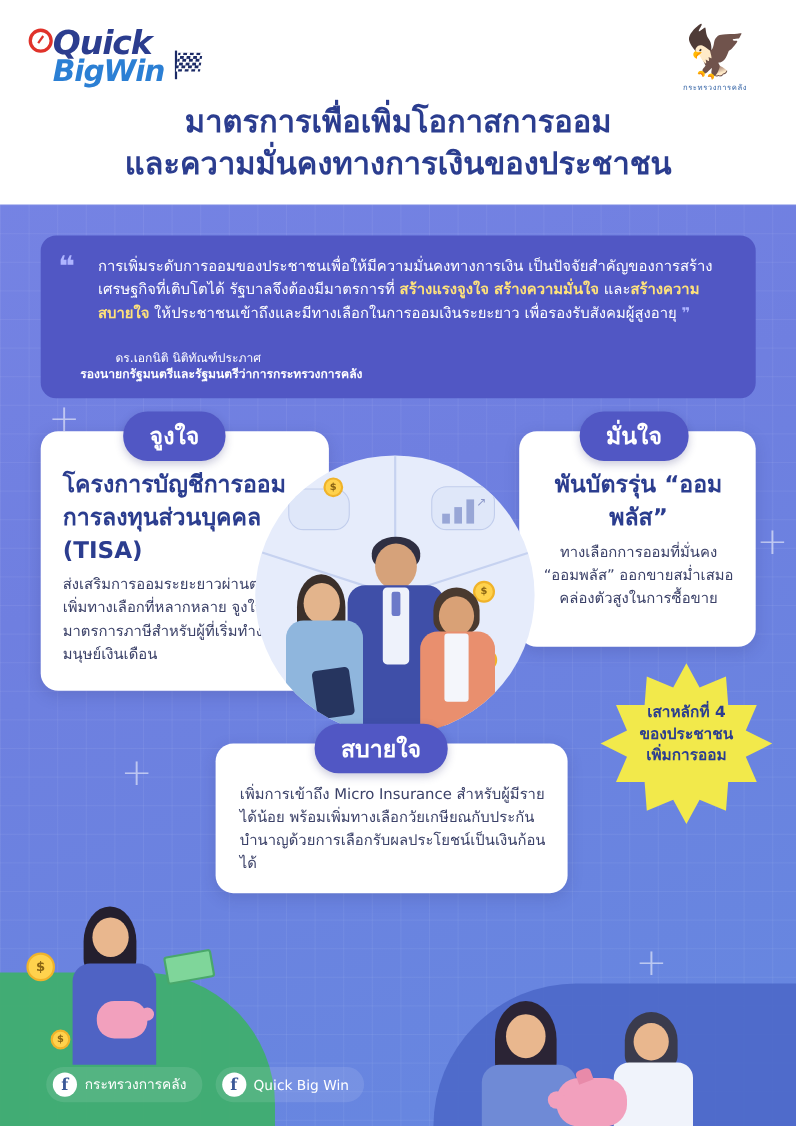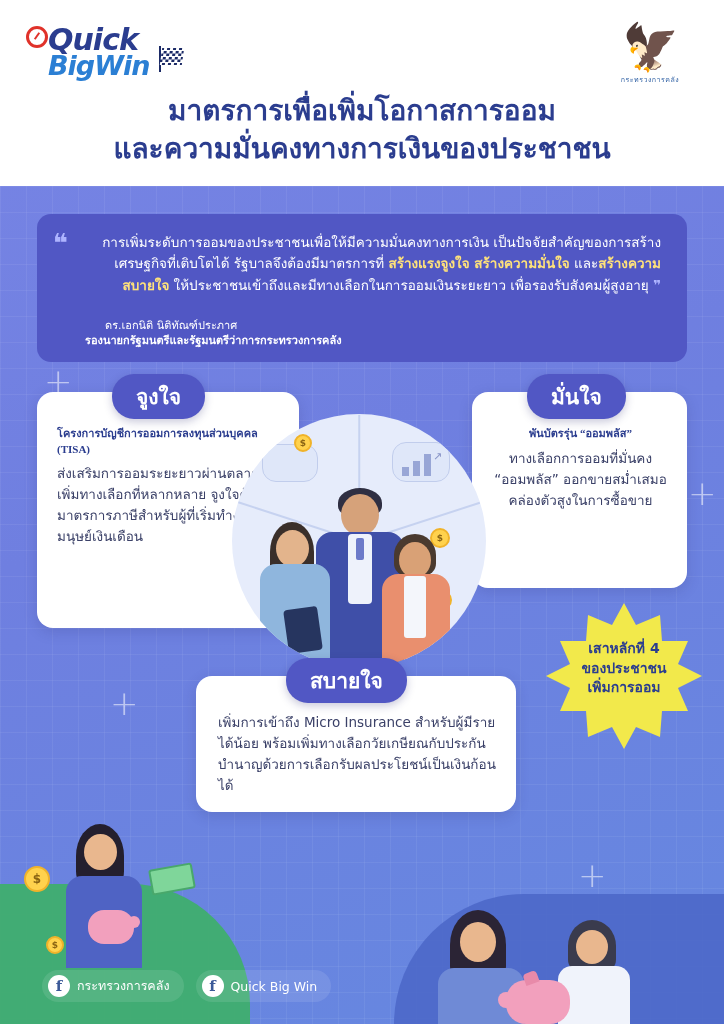--- a/index.html
+++ b/index.html
@@ -111,31 +111,31 @@
     background: #5157c4;
     border-radius: 14px;
     padding: 18px 26px 12px 30px;
     color: #ffffff;
   }
   .quote-mark {
     position: absolute; left: 16px; top: 16px;
     font-size: 26px; color: #aeb4ff; line-height: 1; font-weight: bold;
   }
   .quote-text {
-    font-size: 13.5px; line-height: 1.58; text-align: right;
+    font-size: 13.5px; line-height: 1.58; text-align: left;
     padding-left: 22px;
   }
   .quote-text b { color: #ffe27a; }
   .quote-endmark { color: #aeb4ff; font-weight: bold; }
   .quote-name {
     position: absolute; left: 36px; bottom: 28px;
     font-size: 11px; font-weight: normal; color: #ffffff; margin-left: 32px;
   }
   .quote-role {
-    position: absolute; left: 48px; bottom: 13px;
+    position: absolute; left: 36px; bottom: 13px;
     font-size: 11px; font-weight: bold; color: #ffffff;
   }
 
   
   .pill {
     position: absolute;
     background: #5157c4;
     color: #ffffff;
     border-radius: 22px;
     font-size: 21px; font-weight: bold;
@@ -145,23 +145,22 @@
   }
 
   
   .card {
     position: absolute;
     background: #ffffff;
     border-radius: 16px;
     box-shadow: 0 4px 14px rgba(45,45,110,0.18);
   }
   .card-head {
-    color: #2b3d8f; font-weight: bold; font-size: 11px;
+    color: #2b3d8f; font-weight: bold; font-size: 21px;
     line-height: 1.42;
-    font-family: Liberation Serif, serif;
   }
   .card-body {
     color: #3b4168; font-size: 13.5px; line-height: 1.56;
     margin-top: 6px;
   }
 
   #card-left  { left: 37px;  top: 206px; width: 262px; height: 236px; padding: 34px 18px 14px 20px; }
   #card-right { left: 472px; top: 206px; width: 215px; height: 196px; padding: 34px 18px 14px 20px; text-align: center;}
   #card-bottom{ left: 196px; top: 490px; width: 320px; height: 136px; padding: 34px 20px 14px 22px; }
 

